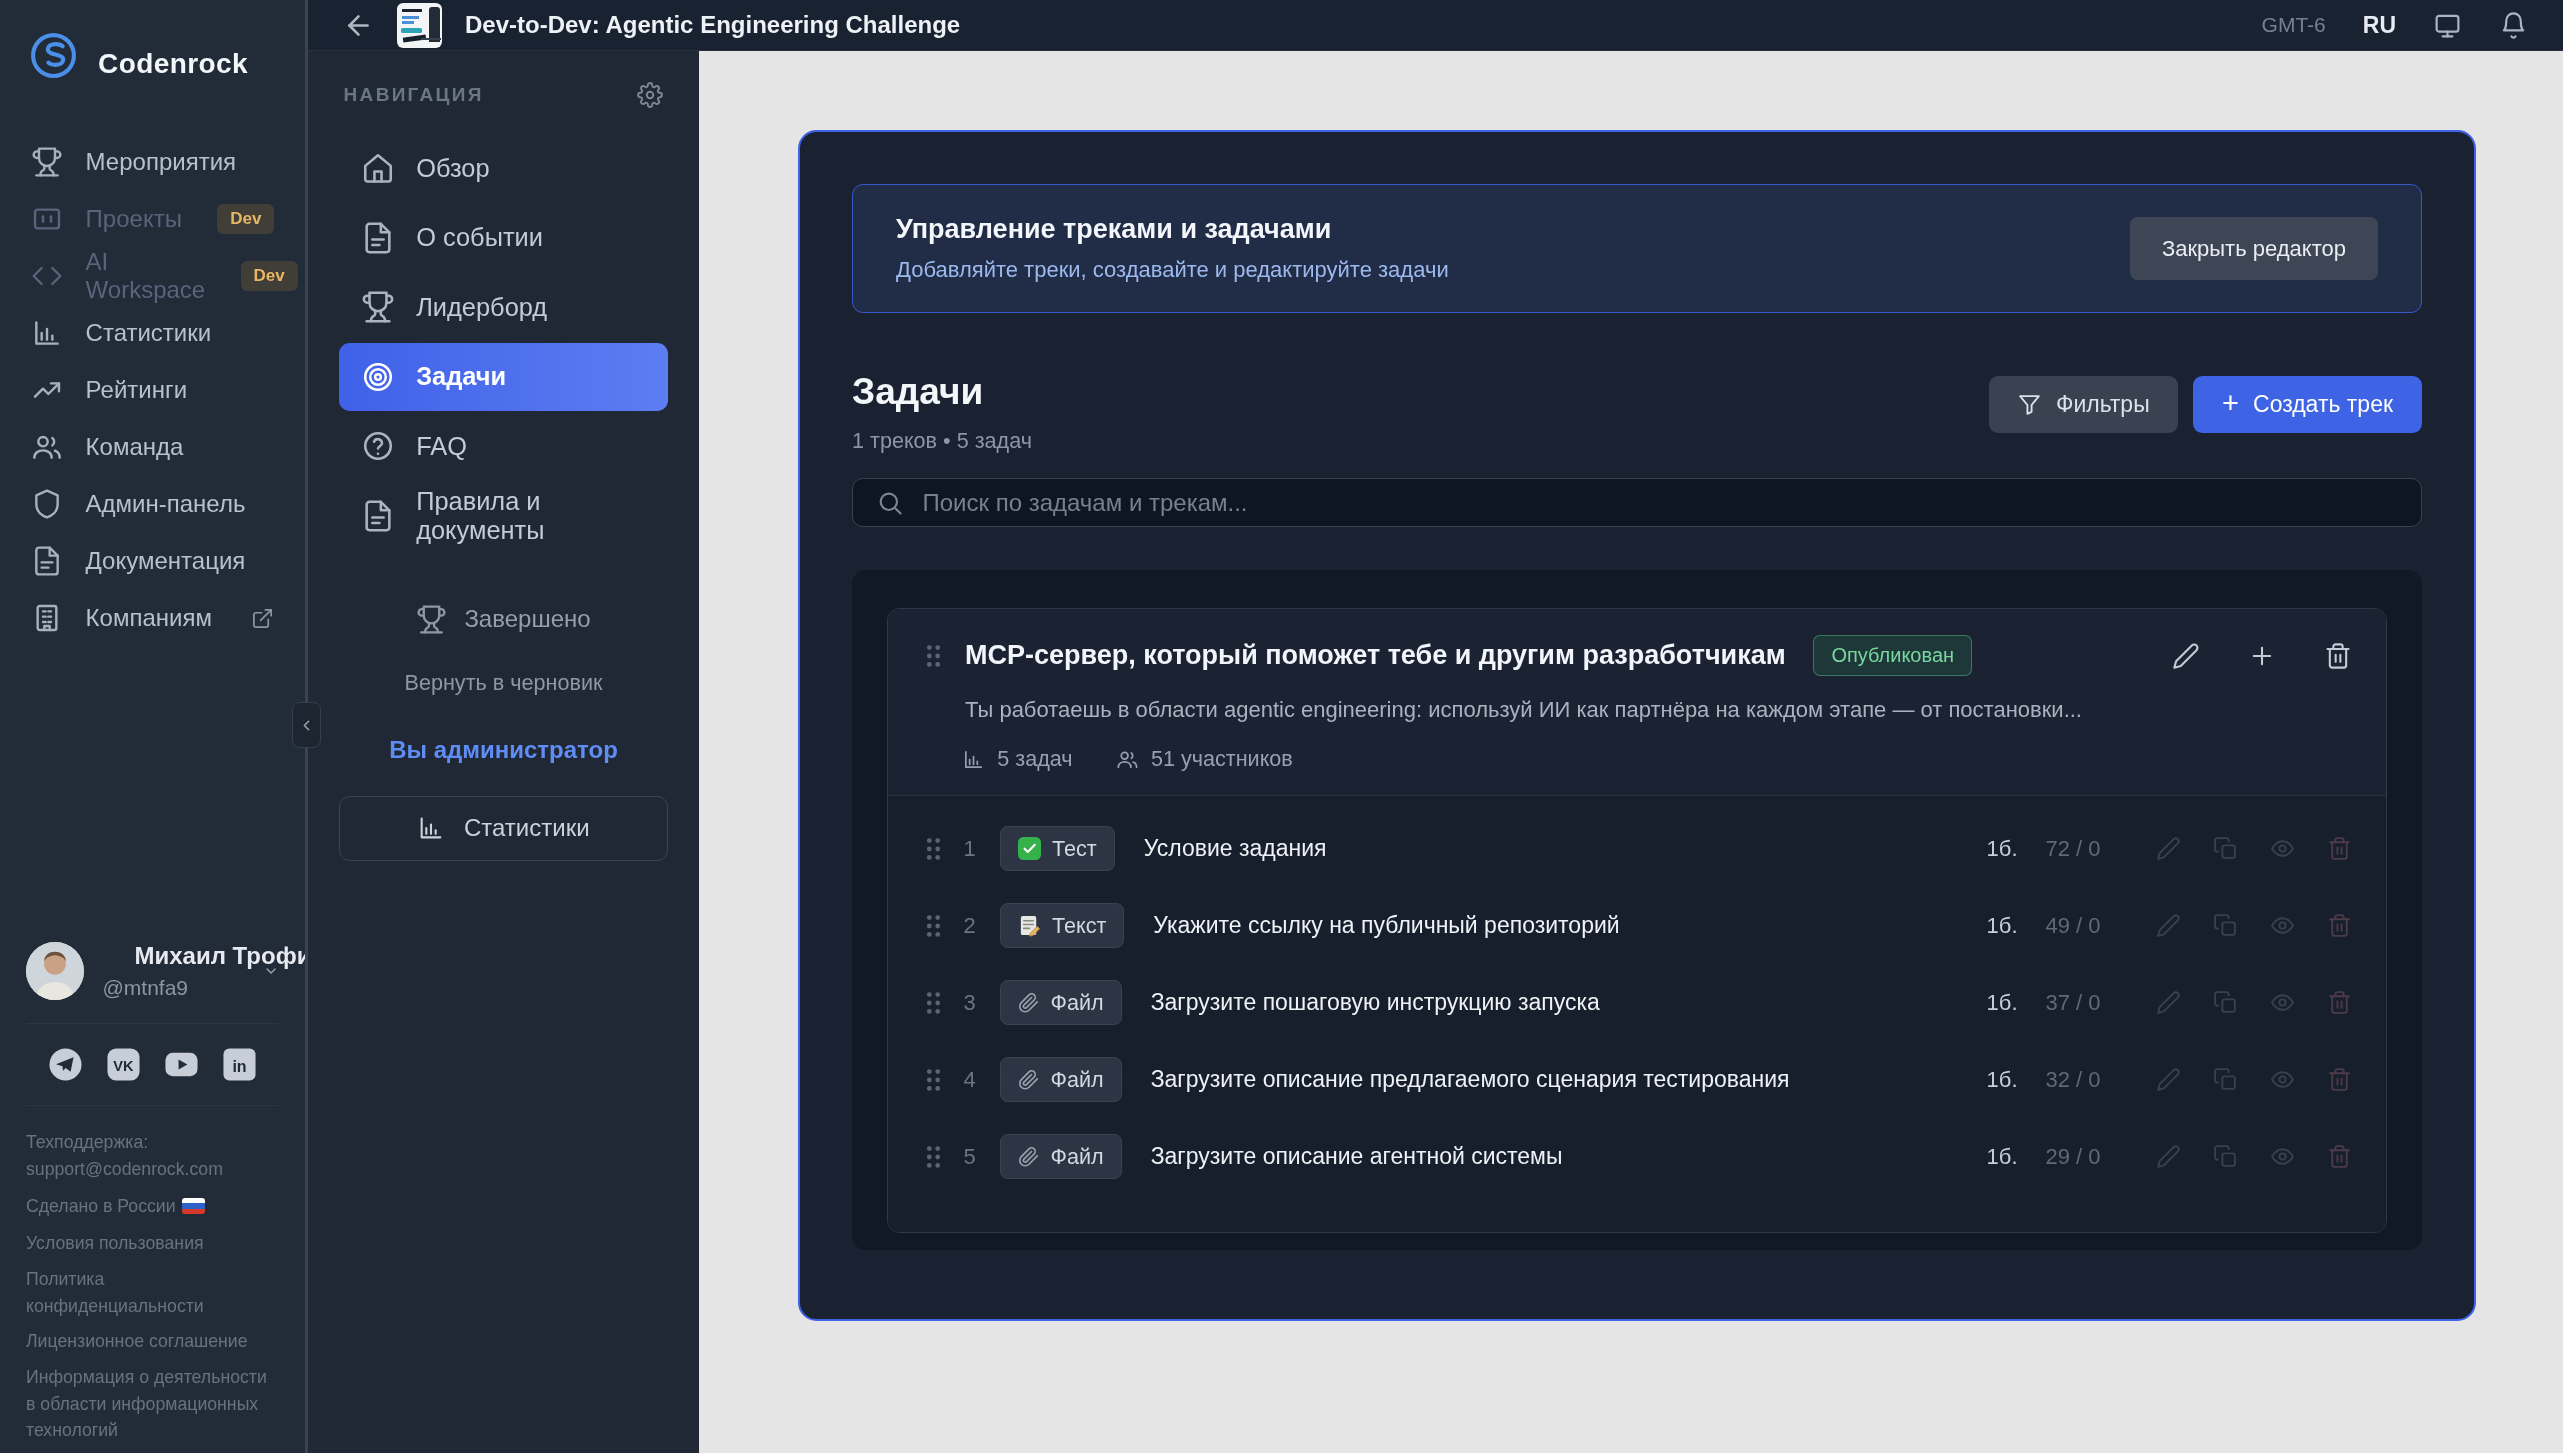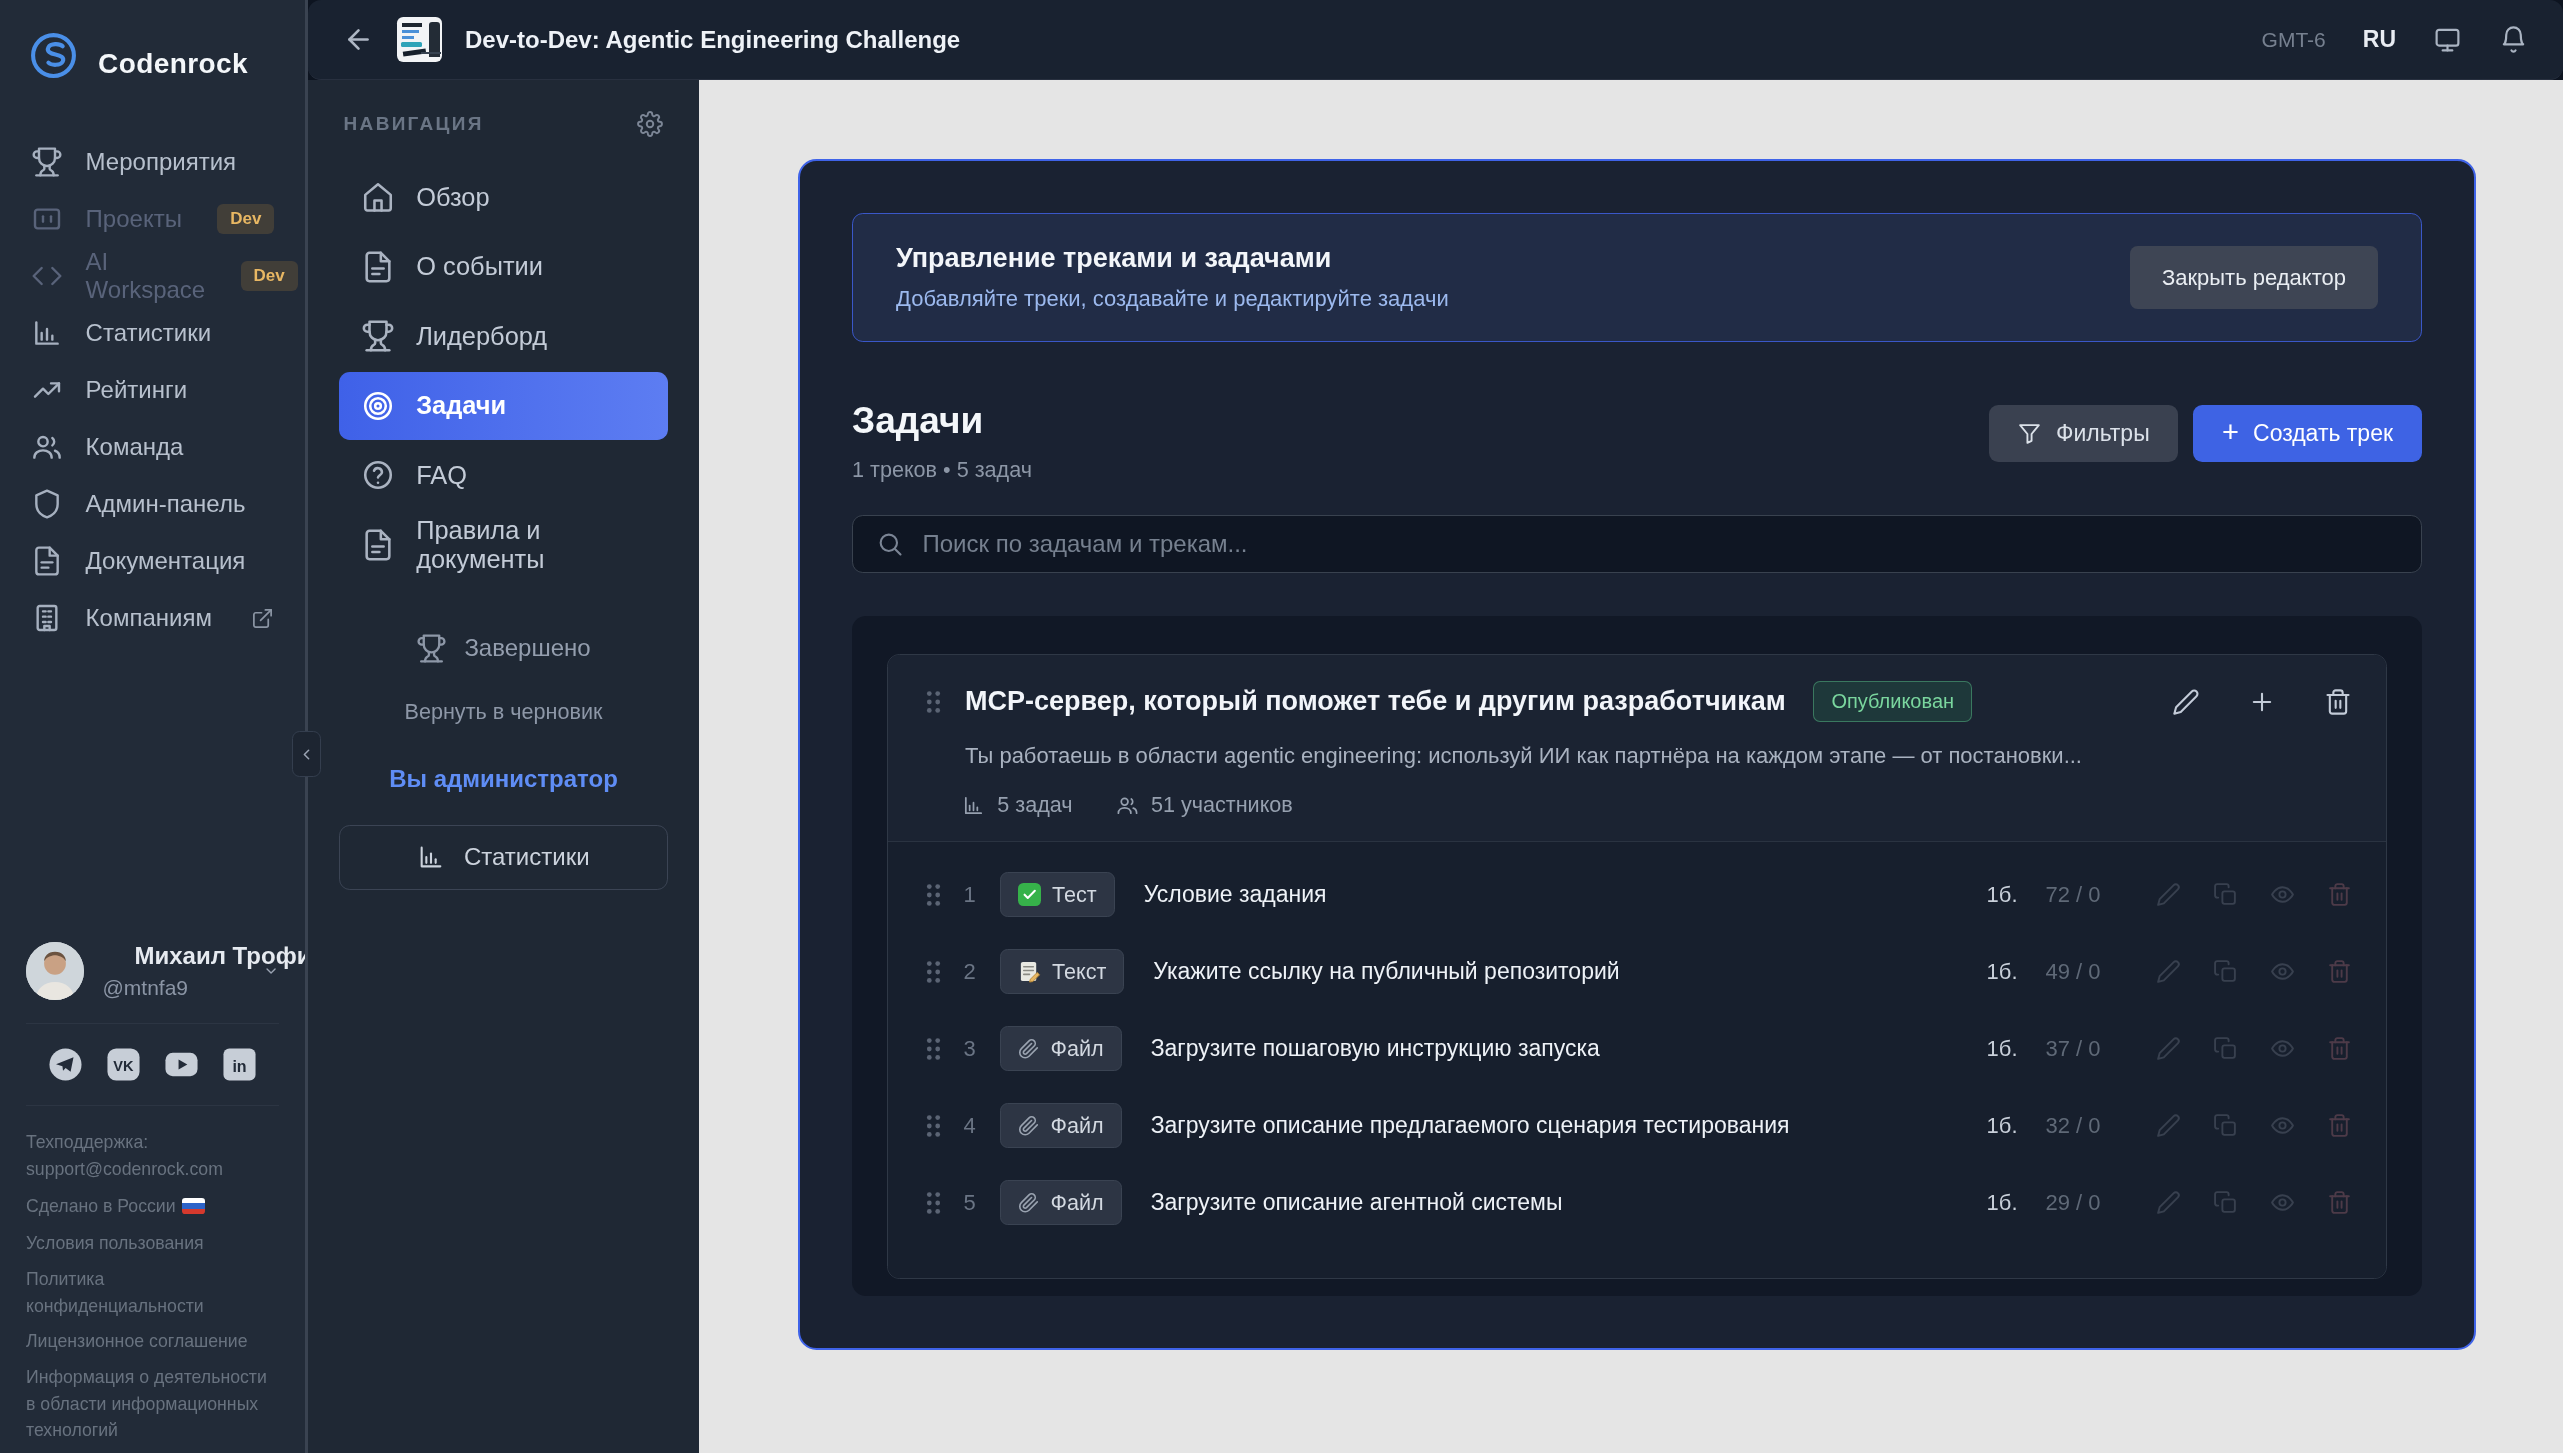--- a/index.html
+++ b/index.html
@@ -56,22 +56,22 @@
   .side-footer a { display:block; color:#68727f; text-decoration:none; margin-bottom:9.2px; cursor:pointer; }
   .flag {
     display:inline-block; width:23px; height:16px; border-radius:3.1px; vertical-align:-2.3px; margin-left:6.2px;
     background:linear-gradient(#ffffff 0 33%, #2d63c8 33% 66%, #d5392d 66% 100%);
   }
 
   
   .right-col { flex:1; display:flex; flex-direction:column; min-width:0; }
 
   .topbar {
-    height:80px; background:#192230; border-bottom:1.5px solid #28303f;
-    display:flex; align-items:center; padding:8px 35px; gap:23px; flex:none;border-radius:13px;
+    height:51px; background:#192230; border-bottom:1.5px solid #28303f;
+    display:flex; align-items:center; padding:8px 35px; gap:23px; flex:none;
   }
   .back-btn { width:31px; height:31px; color:#aeb7c4; cursor:pointer; flex:none; }
   .thumb {
     width:45px; height:45px; border-radius:6.2px; background:#f2f4f6; overflow:hidden;
     position:relative; flex:none; cursor:default;
   }
   .thumb .t1 { position:absolute; left:4.6px; top:6.2px; width:20px; height:3.8px; background:#1d2630; }
   .thumb .t2 { position:absolute; left:4.6px; top:13px; width:17px; height:3.1px; background:#4a90d8; }
   .thumb .t3 { position:absolute; left:4.6px; top:18.5px; width:12.3px; height:3.1px; background:#4a90d8; }
   .thumb .t4 { position:absolute; left:3.8px; top:25px; width:21.6px; height:5.4px; background:#2ea3b8; border-radius:1.5px; }
@@ -153,21 +153,21 @@
     padding:0 28px; height:57px; font-size:23px; color:#dbe1e9; cursor:pointer; font-family:inherit;
   }
   .btn-gray .ico { width:25px; height:25px; }
   .btn-blue {
     display:flex; align-items:center; gap:14px; background:#3e63e4; border:none; border-radius:9.2px;
     padding:0 29px; height:57px; font-size:23px; color:#ffffff; cursor:pointer; font-family:inherit;
   }
   .btn-blue .plus { font-size:29px; font-weight:400; line-height:0; margin-top:-3.1px; }
 
   .search-wrap {
-    margin-top:32px; height:58px; background:#0f1623; border:1.5px solid #39424f; border-radius:10.8px;
+    margin-top:24px; height:49px; background:#0f1623; border:1.5px solid #39424f; border-radius:10.8px;
     display:flex; align-items:center; padding:0 23px; gap:18.5px;
   }
   .search-wrap .ico { width:28px; height:28px; color:#7b8595; flex:none; }
   .search-input {
     flex:1; background:transparent; border:none; outline:none; font-size:24px; color:#dfe5ec;
     font-family:inherit;
   }
   .search-input::placeholder { color:#76808f; }
 
   .tracks-panel {

